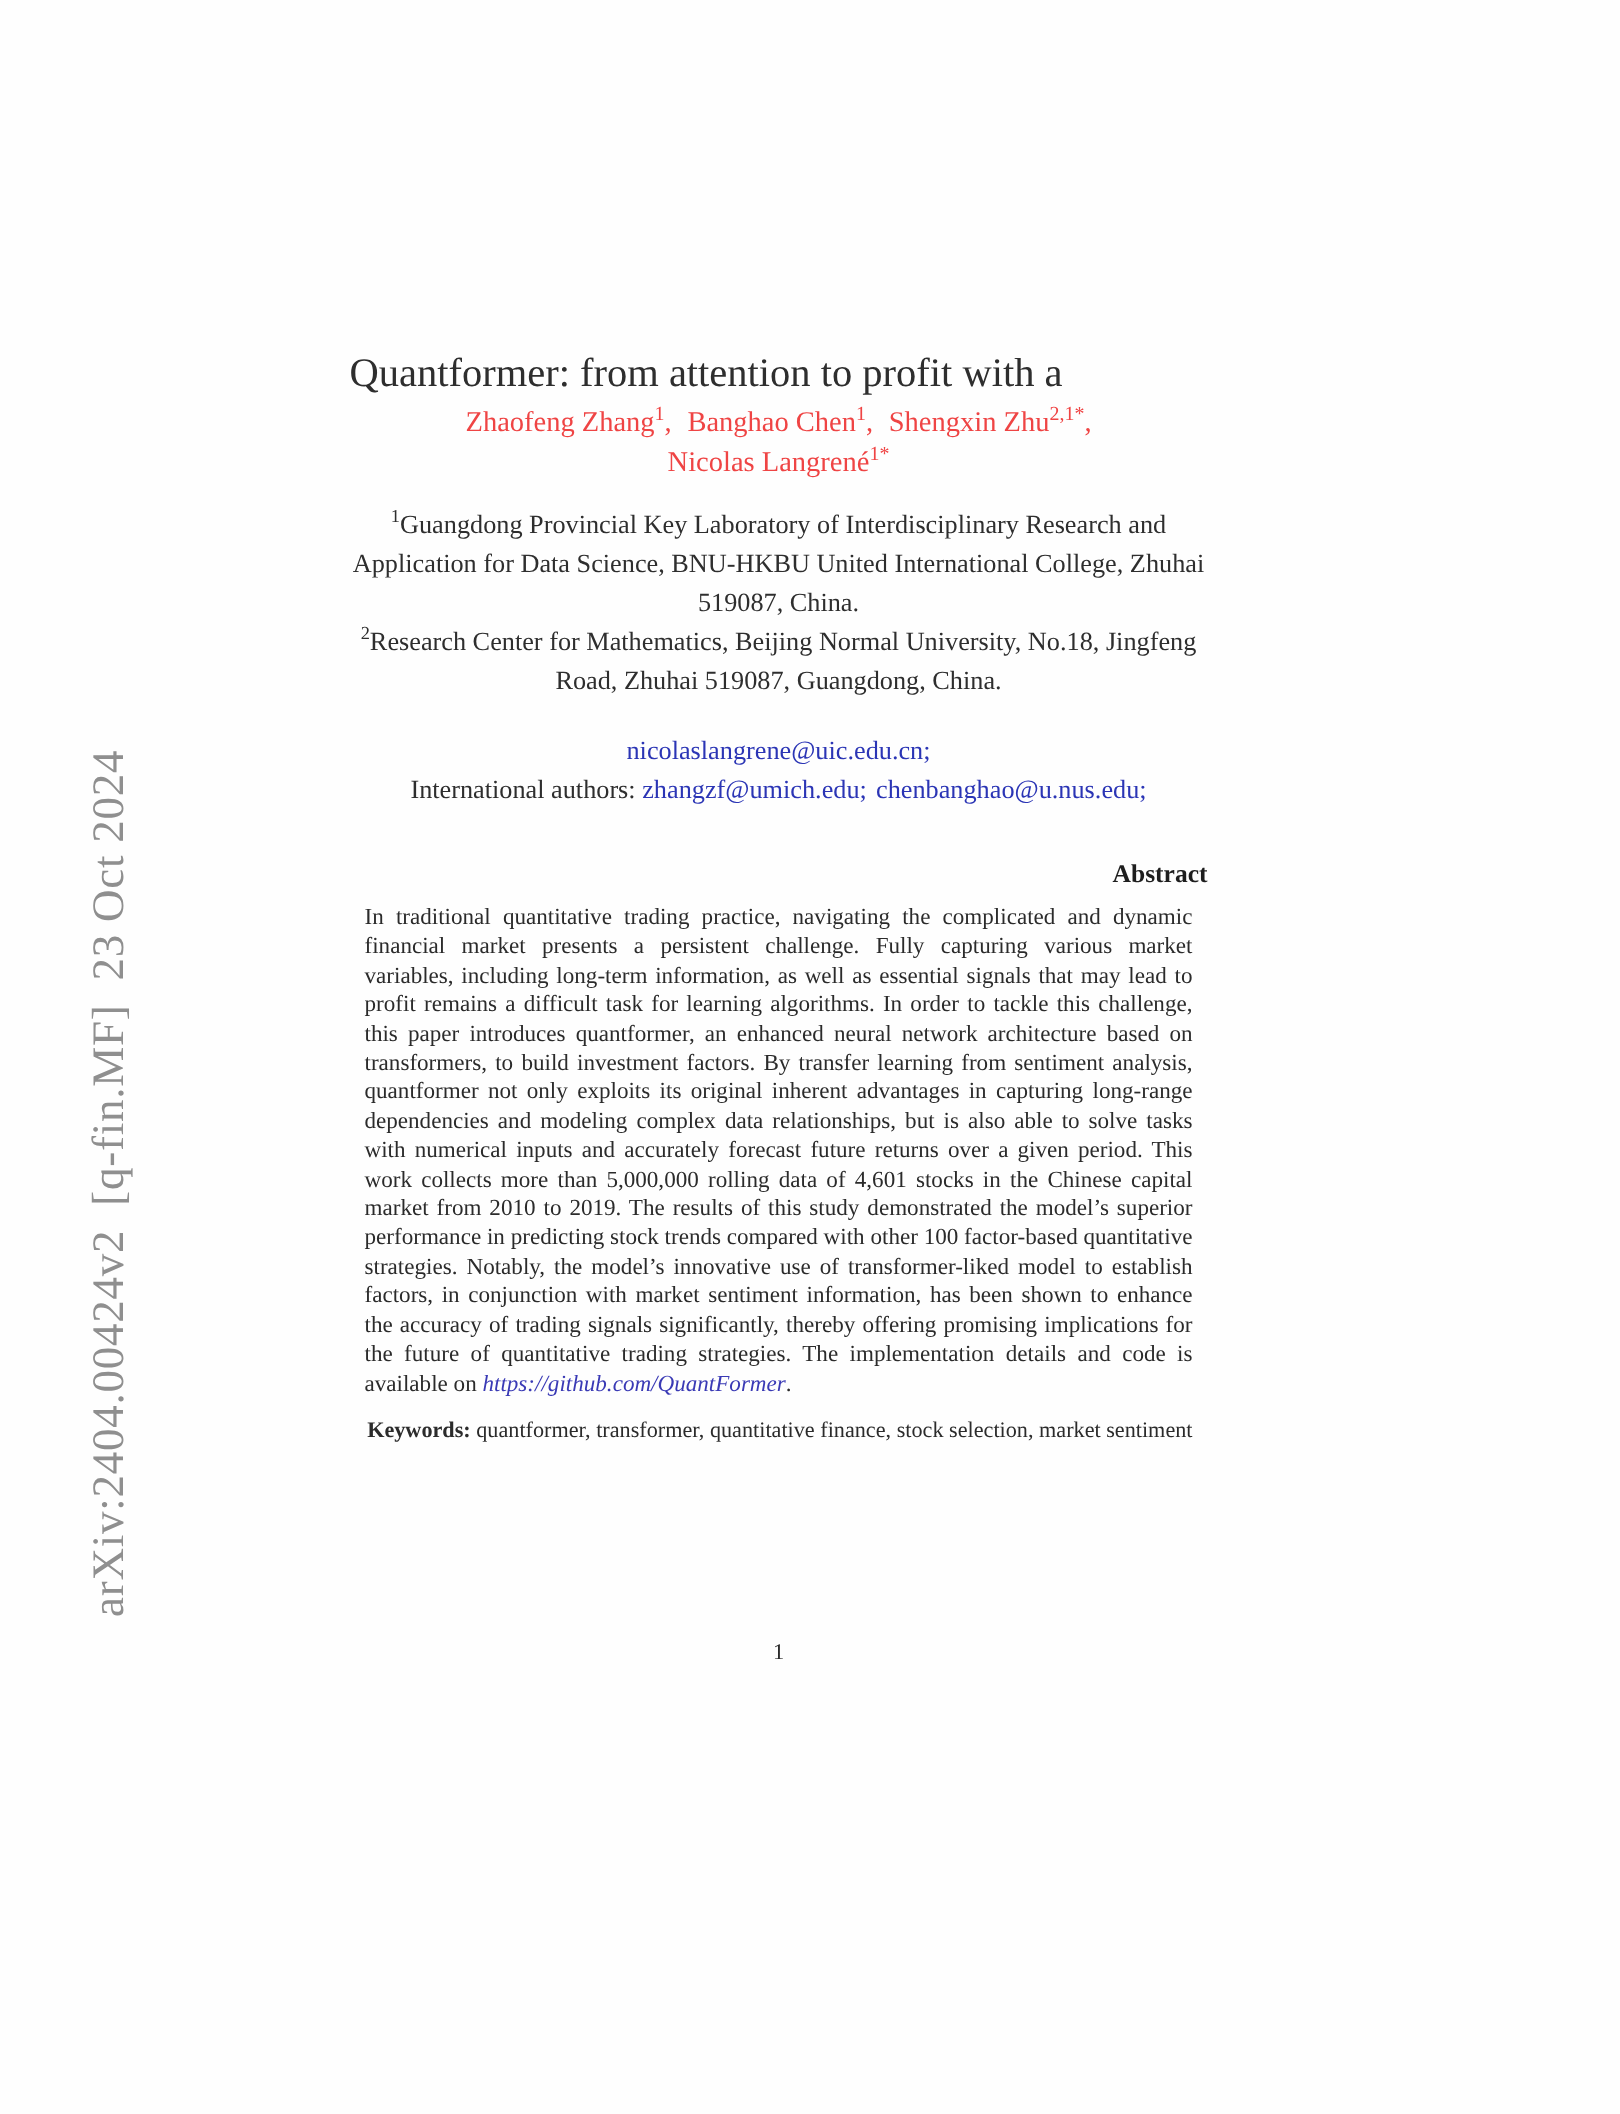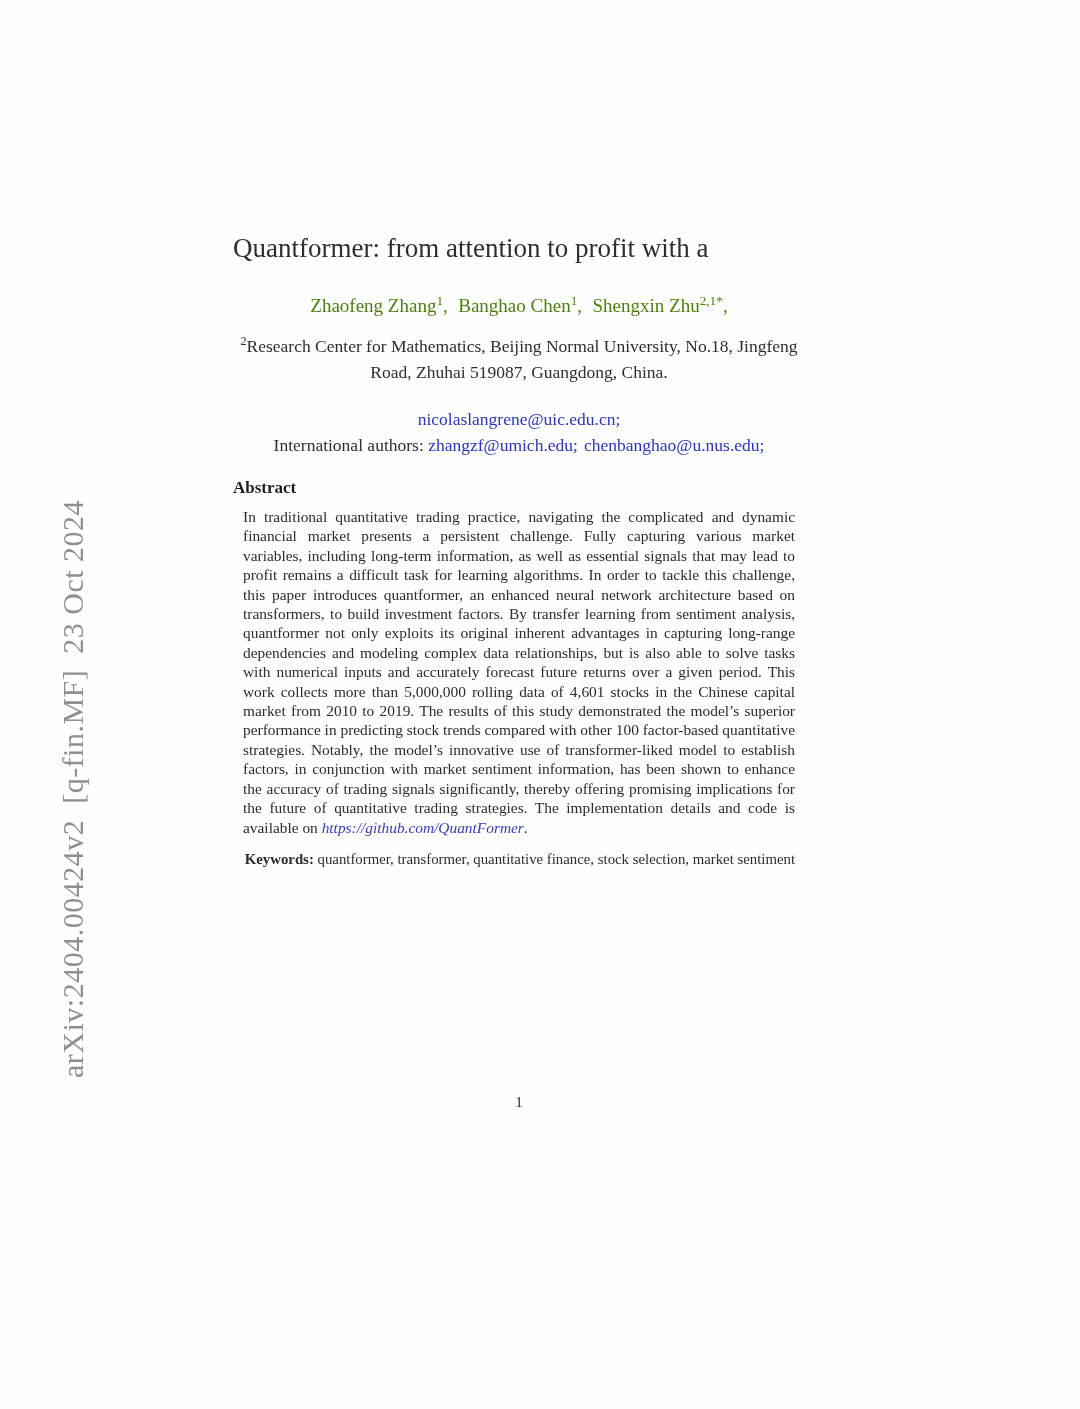--- a/index.html
+++ b/index.html
@@ -39,25 +39,24 @@
     width: 572px;
   }
   .title {
     margin-top: 228px;
     text-align: left;
     font-size: 27px;
     line-height: 40px;
     color: #2e2e2e;
   }
   .authors {
-    margin-top: 24px;
     text-align: center;
     font-size: 19px;
     line-height: 27px;
-    color: #4d7c0f;
+    color: #ef4444;
   }
   .author + .author { margin-left: 0.55em; }
   sup { font-size: 70%; line-height: 0; }
   .affiliations {
     margin-top: 14px;
     text-align: center;
     font-size: 17.5px;
     line-height: 26px;
     color: #2e2e2e;
   }
@@ -69,22 +68,22 @@
     line-height: 25.5px;
     color: #2e2e2e;
   }
   a.email-link, a.url-link {
     color: #2b35b5;
     text-decoration: none;
     cursor: pointer;
   }
   .email-gap { display: inline-block; width: 0.35em; }
   .abstract-heading {
-    margin-top: 20px;
-    text-align: left;
+    margin-top: 34px;
+    text-align: right;
     font-weight: bold;
     font-size: 17px;
     color: #1e1e1e;
   }
   .abstract-body {
     margin: 9px 10px 0 10px;
     font-size: 15.4px;
     line-height: 19.4px;
     text-align: justify;
     color: #2b2b2b;
@@ -124,23 +123,27 @@
   <div class="content">
 
     <div class="title">
       <div>Quantformer: from attention to profit with a</div>
     </div>
 
     <div class="authors">
       <div>
         <span class="author"><span>Zhaofeng Zhang</span><sup>1</sup><span>,</span></span><span class="author"><span>Banghao Chen</span><sup>1</sup><span>,</span></span><span class="author"><span>Shengxin Zhu</span><sup>2,1*</sup><span>,</span></span>
       </div>
+      <div>
+        <span class="author"><span>Nicolas Langrené</span><sup>1*</sup></span>
+      </div>
     </div>
 
     <div class="affiliations">
+      <p class="affiliation"><sup>1</sup><span>Guangdong Provincial Key Laboratory of Interdisciplinary Research and Application for Data Science, BNU-HKBU United International College, Zhuhai 519087, China.</span></p>
       <p class="affiliation"><sup>2</sup><span>Research Center for Mathematics, Beijing Normal University, No.18, Jingfeng Road, Zhuhai 519087, Guangdong, China.</span></p>
     </div>
 
     <div class="correspondence">
       <div><a class="email-link">nicolaslangrene@uic.edu.cn;</a></div>
       <div><span>International authors: </span><a class="email-link">zhangzf@umich.edu;</a><span class="email-gap"></span><a class="email-link">chenbanghao@u.nus.edu;</a></div>
     </div>
 
     <div class="abstract-heading">Abstract</div>
 

